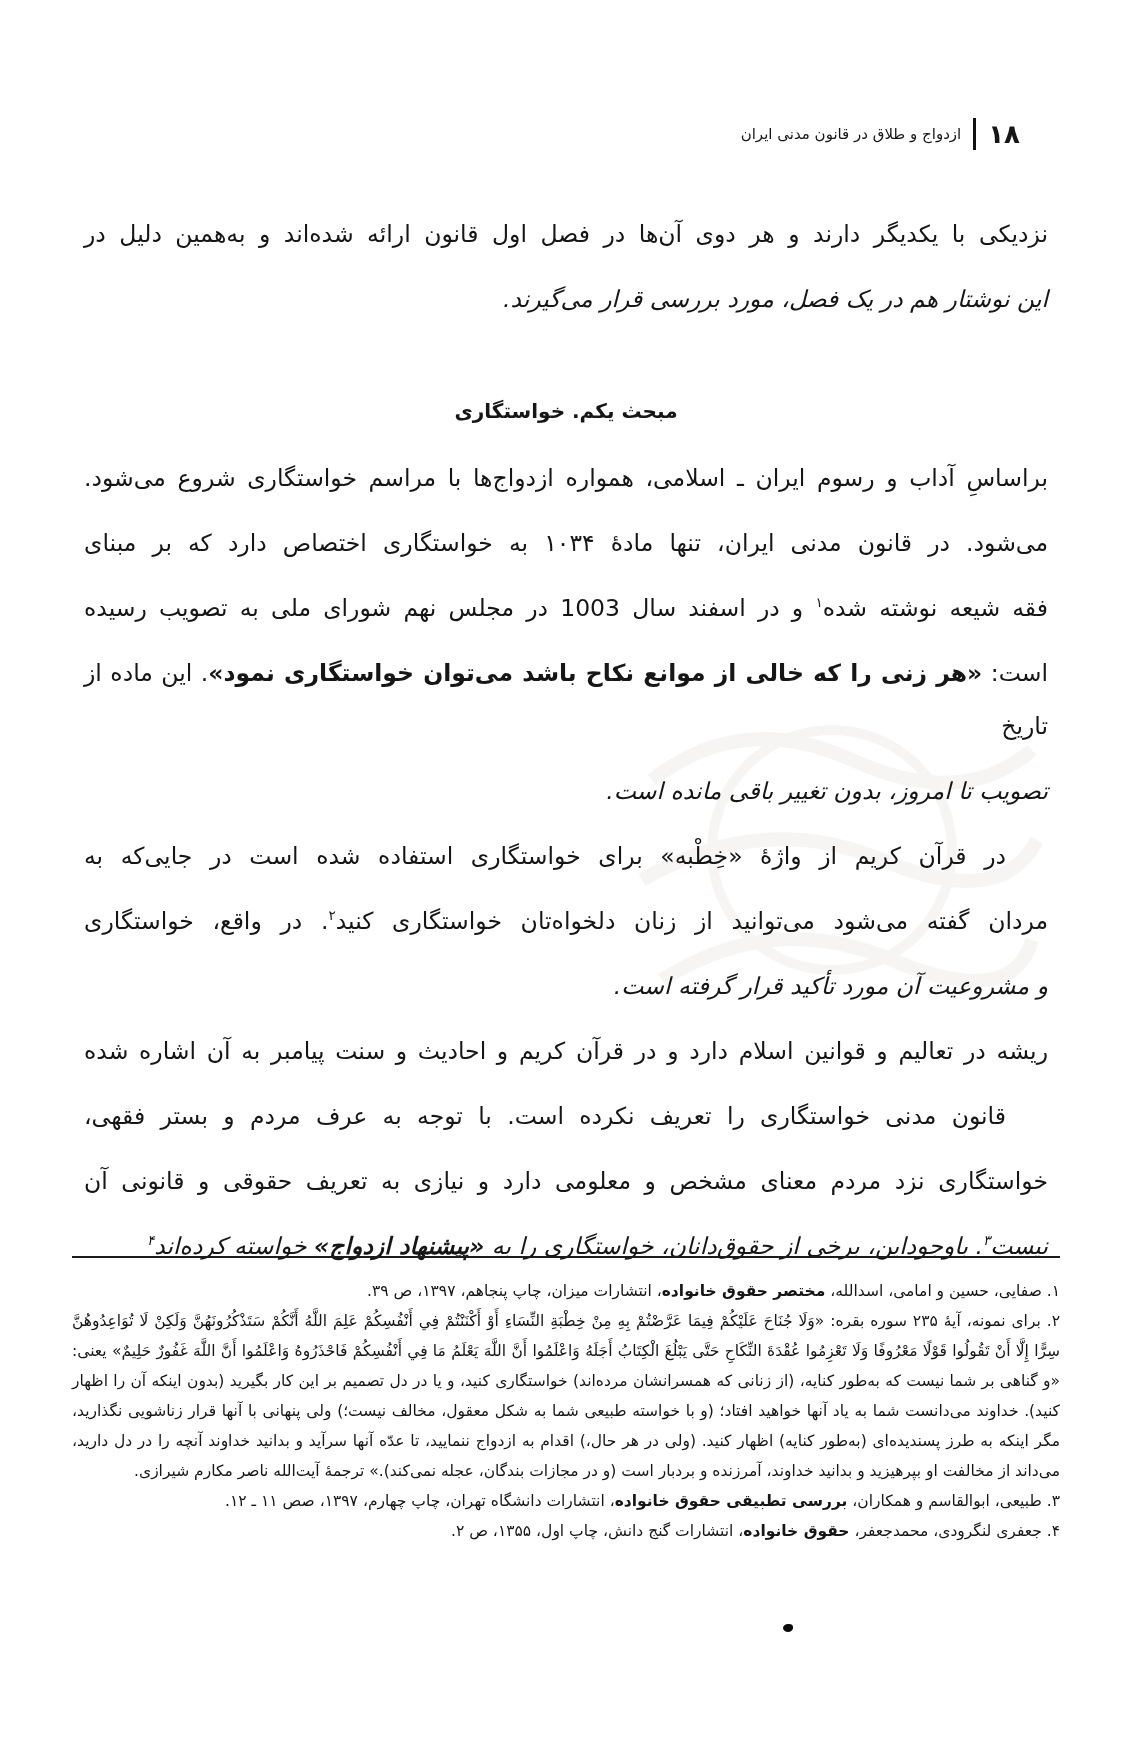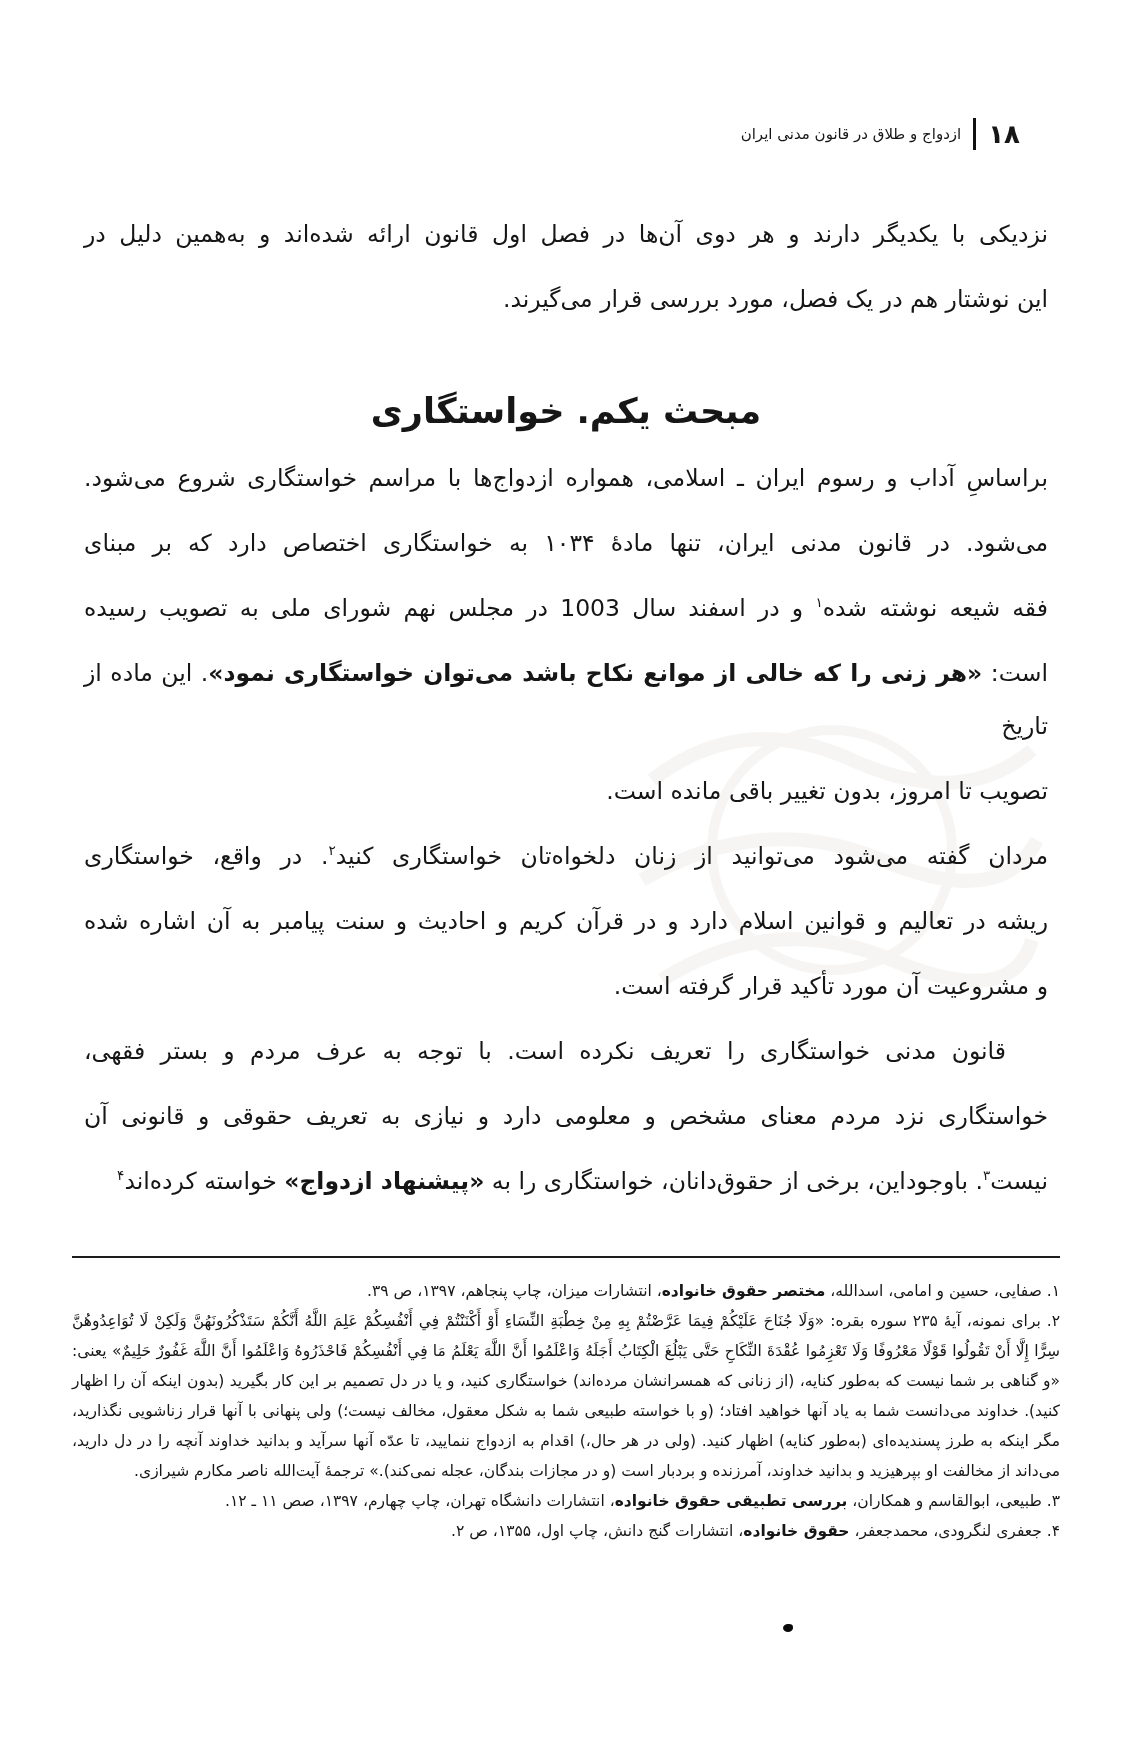--- a/index.html
+++ b/index.html
@@ -27,29 +27,29 @@
   .content{
     position:absolute;top:196px;right:72px;left:72px;
   }
   .bl{
     margin:12px;padding:0;
     font-size:23.5px;
     line-height:53px;
     white-space:normal;
   }
   .j{text-align:justify;text-align-last:justify;}
-  .last{text-align-last:right;}
+  .last{text-align-last:right;font-style:italic;}
   .indent{padding-right:42px;}
   .bl b{font-weight:bold;}
   sup{font-size:0.58em;vertical-align:super;line-height:0;}
 
   h2.section-heading{
     margin:64px 0 20px 0;
     text-align:center;
-    font-size:35px;
+    font-size:20px;
     font-weight:bold;
     line-height:42px;
   }
   .para{margin:0;}
   .para + .para{margin-top:12px;}
 
   
   .footnotes{
     position:absolute;top:1256px;right:72px;left:72px;
   }
@@ -107,23 +107,24 @@
 
     <div class="para">
       <p class="bl j">براساسِ آداب و رسوم ایران ـ اسلامی، همواره ازدواج‌ها با مراسم خواستگاری شروع می‌شود.</p>
       <p class="bl j">می‌شود. در قانون مدنی ایران، تنها مادهٔ ۱۰۳۴ به خواستگاری اختصاص دارد که بر مبنای</p>
       <p class="bl j"><span>فقه شیعه نوشته شده</span><sup>۱</sup><span> و در اسفند سال 1003 در مجلس نهم شورای ملی به تصویب رسیده</span></p>
       <p class="bl j"><span>است: </span><b>«هر زنی را که خالی از موانع نکاح باشد می‌توان خواستگاری نمود»</b><span>. این ماده از تاریخ</span></p>
       <p class="bl last">تصویب تا امروز، بدون تغییر باقی مانده است.</p>
     </div>
 
     <div class="para">
+      <p class="bl j indent">در قرآن کریم از واژهٔ «خِطْبه» برای خواستگاری استفاده شده است در جایی‌که به</p>
       <p class="bl j"><span>مردان گفته می‌شود می‌توانید از زنان دلخواه‌تان خواستگاری کنید</span><sup>۲</sup><span>. در واقع، خواستگاری</span></p>
+      <p class="bl last">و مشروعیت آن مورد تأکید قرار گرفته است.</p>
       <p class="bl j">ریشه در تعالیم و قوانین اسلام دارد و در قرآن کریم و احادیث و سنت پیامبر به آن اشاره شده</p>
-      <p class="bl last">و مشروعیت آن مورد تأکید قرار گرفته است.</p>
     </div>
 
     <div class="para">
       <p class="bl j indent">قانون مدنی خواستگاری را تعریف نکرده است. با توجه به عرف مردم و بستر فقهی،</p>
       <p class="bl j">خواستگاری نزد مردم معنای مشخص و معلومی دارد و نیازی به تعریف حقوقی و قانونی آن</p>
       <p class="bl last"><span>نیست</span><sup>۳</sup><span>. باوجوداین، برخی از حقوق‌دانان، خواستگاری را به </span><b>«پیشنهاد ازدواج»</b><span> خواسته کرده‌اند</span><sup>۴</sup></p>
     </div>
 
   </div>
 

